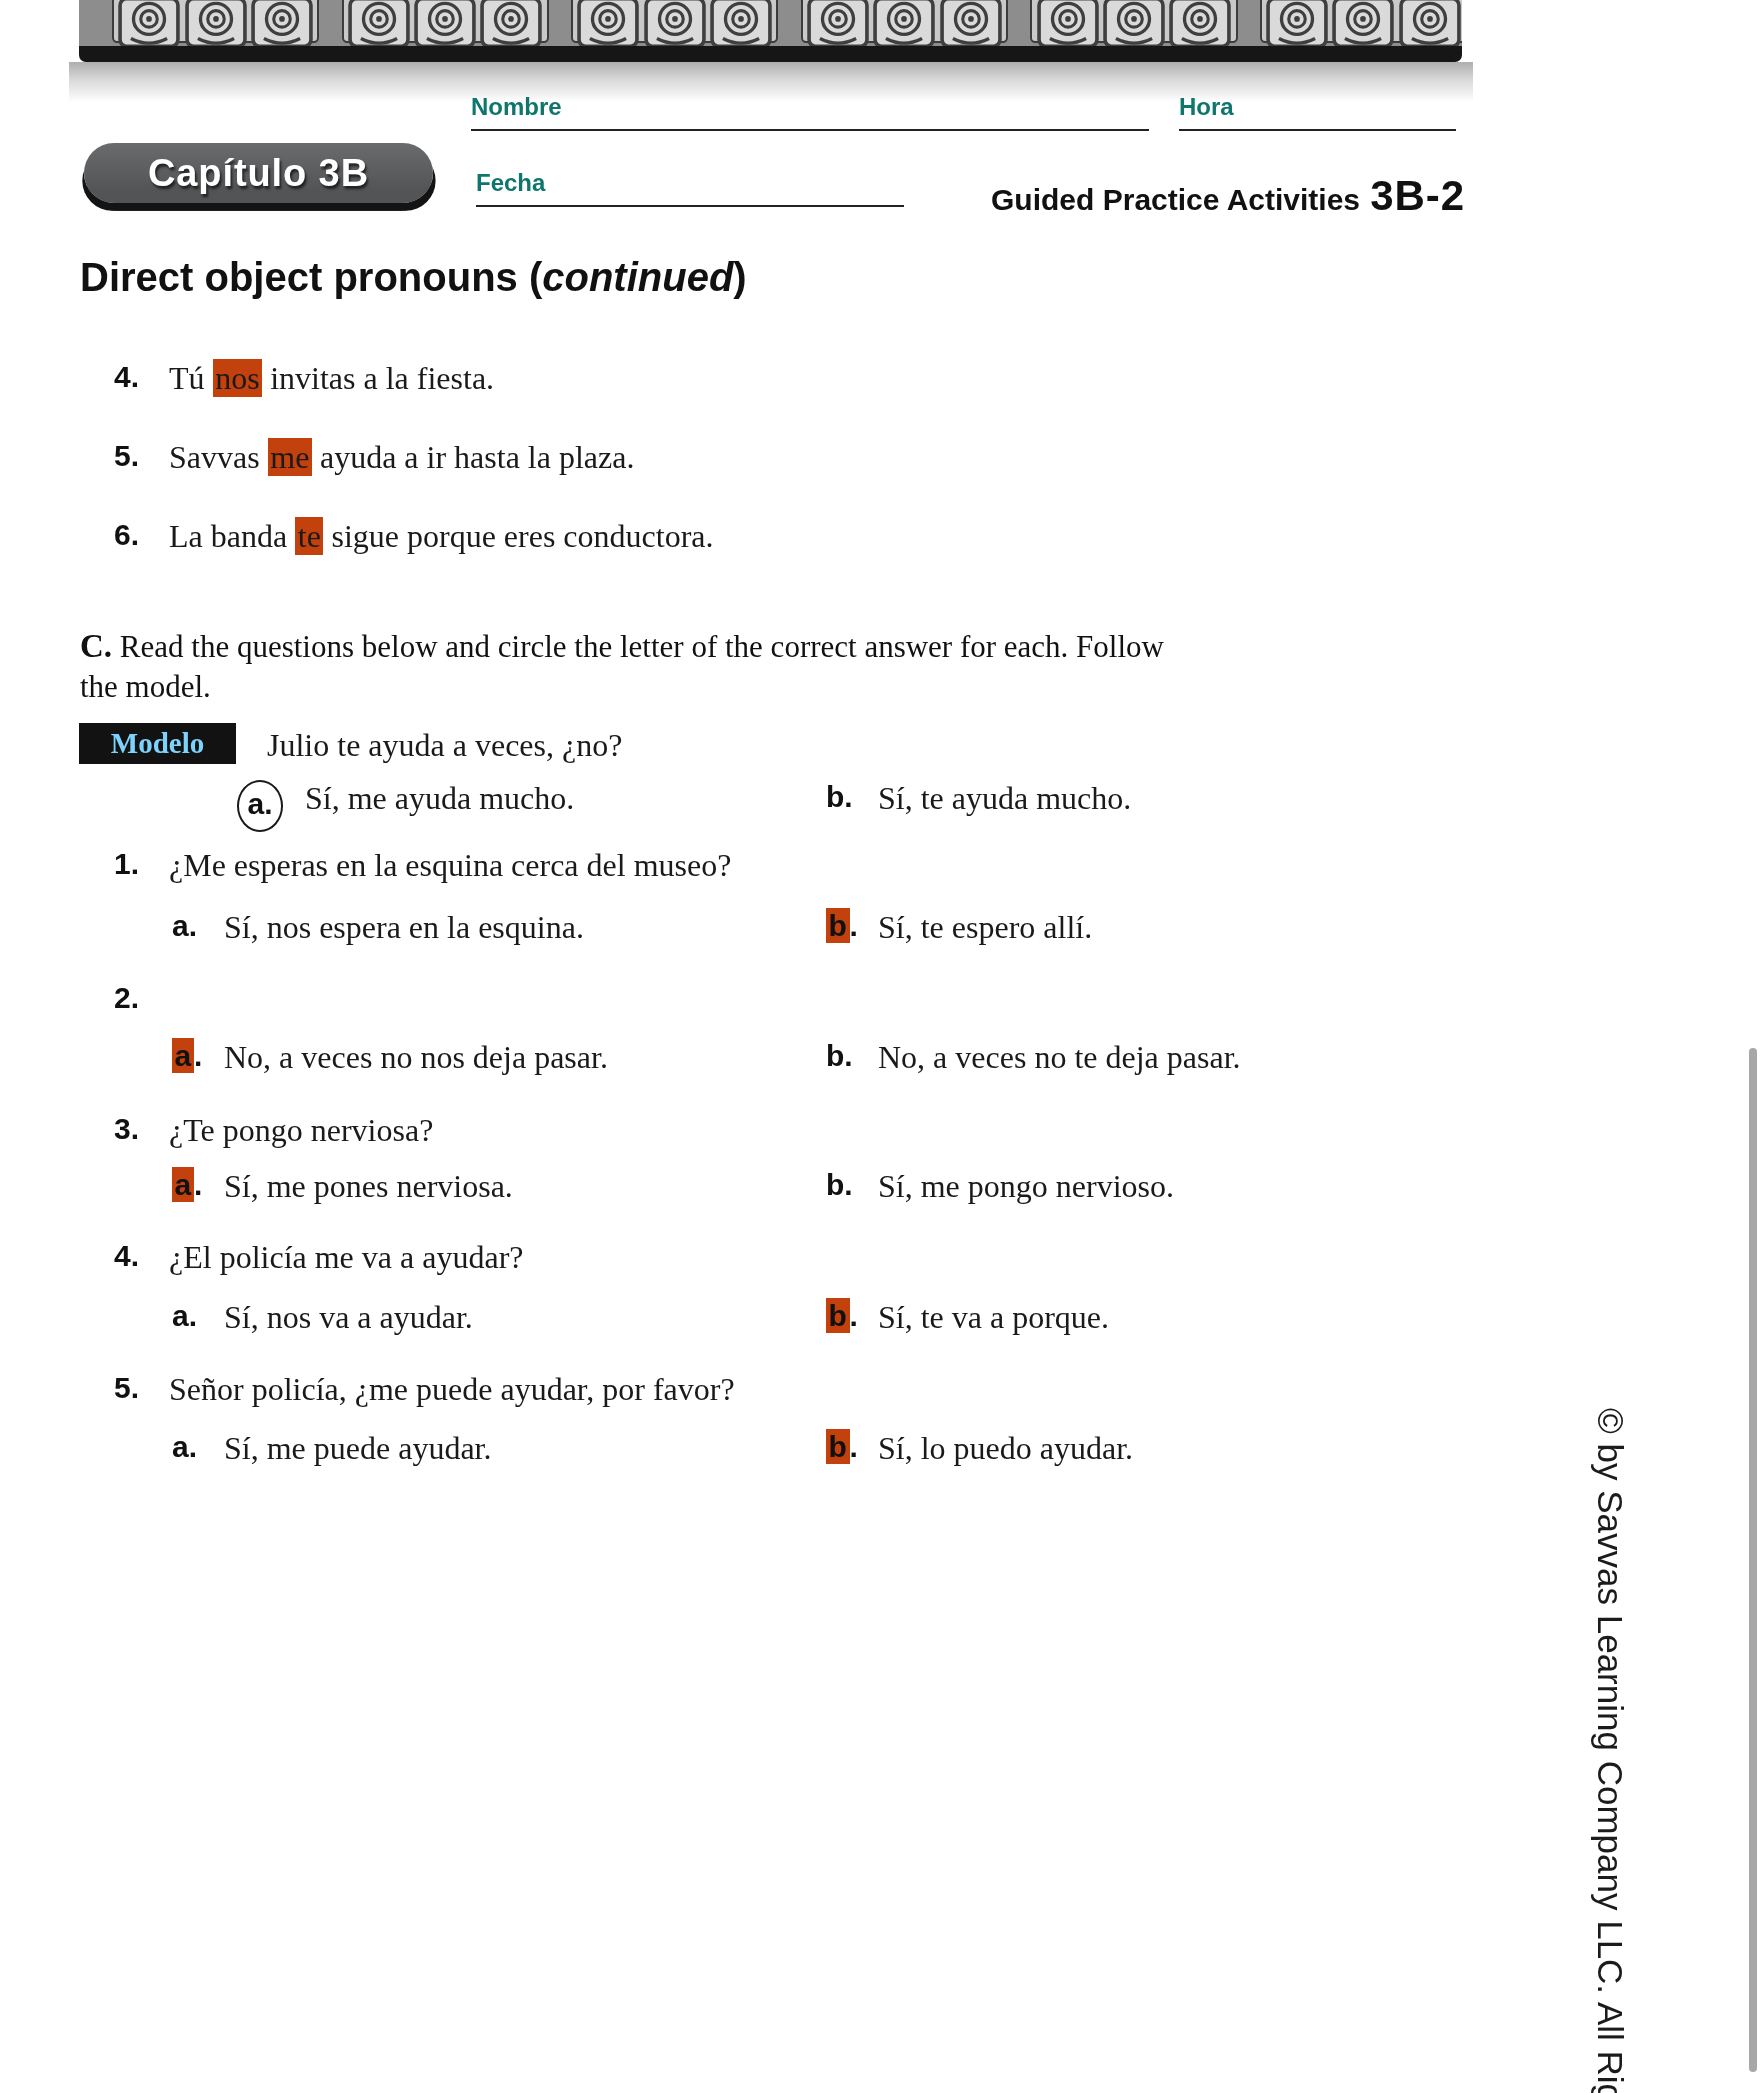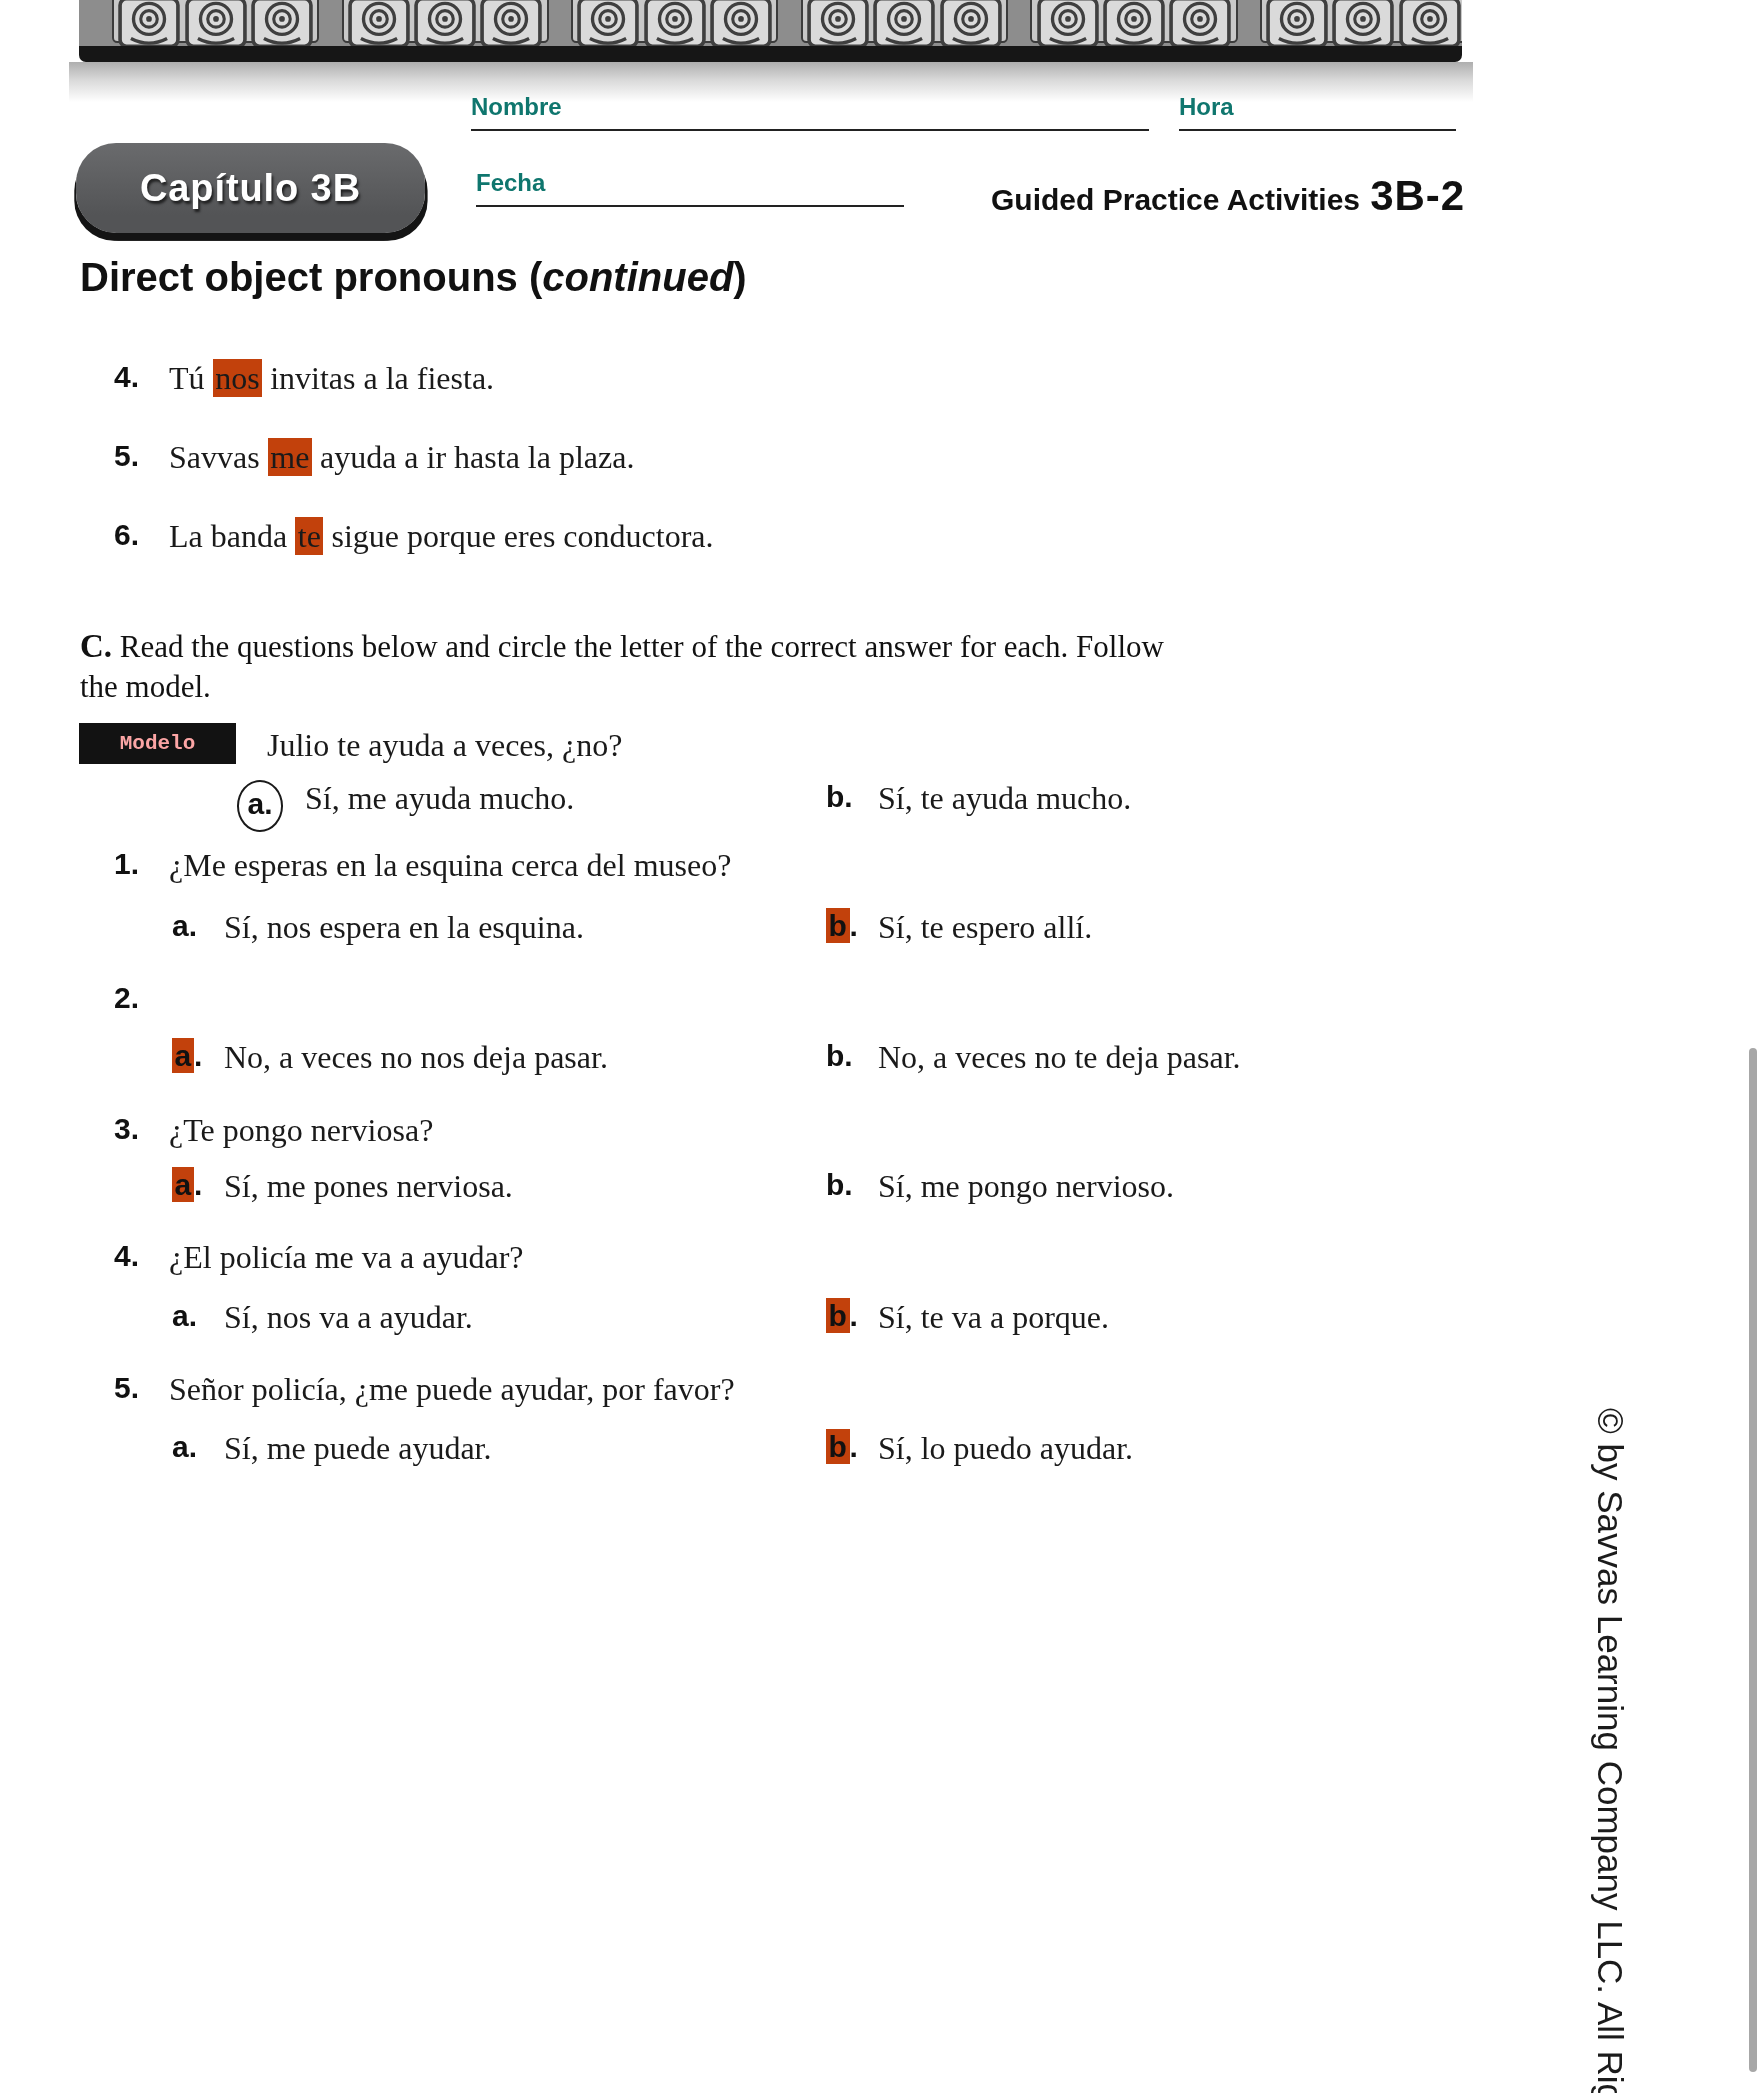--- a/index.html
+++ b/index.html
@@ -16,21 +16,21 @@
             border-radius:0 0 6.9px 6.9px;}
   .deco-shadow{position:absolute;left:69px;top:62px;width:1404px;height:40px;
                background:linear-gradient(180deg,#aeaeae 0%,#d9d9d9 45%,#ffffff 100%);}
 
   
   .field{position:absolute;border-bottom:2.6px solid #222;height:38px;box-sizing:border-box;}
   .field-label{font-family:"Liberation Sans",sans-serif;font-weight:bold;font-size:24px;color:#0f766e;}
   .nombre-field{left:471px;top:93px;width:678px;}
   .hora-field{left:1179px;top:93px;width:277px;}
   .fecha-field{left:476px;top:169px;width:428px;}
-  .chapter-badge{position:absolute;left:76px;top:143px;width:349px;height:90px;
+  .chapter-badge{position:absolute;left:84px;top:143px;width:349px;height:60px;
                  background:linear-gradient(180deg,#6a6b6d 0%,#535456 80%);
                  border-radius:40px;display:flex;align-items:center;justify-content:center;
                  box-shadow:-1.7px 7.7px 0 0 #141414, 2.6px 7.7px 0 0 #141414;}
   .chapter-badge span{font-family:"Liberation Sans",sans-serif;font-weight:bold;font-size:38px;
                       color:#fff;letter-spacing:0.9px;text-shadow:1.7px 2.6px 2.6px rgba(0,0,0,.65);}
   .gpa{position:absolute;right:296px;top:172px;display:flex;align-items:baseline;gap:10.3px;
        font-family:"Liberation Sans",sans-serif;font-weight:bold;color:#111;}
   .gpa .gpa-title{font-size:30px;}
   .gpa .gpa-code{font-size:42px;letter-spacing:0.9px;}
 
@@ -43,21 +43,21 @@
   .num{position:absolute;font-family:"Liberation Sans",sans-serif;font-weight:bold;
        font-size:30px;color:#111;}
   .hl{background:#c2410c;padding:0.9px 2.6px;}
 
   .c-para{position:absolute;left:80px;top:626px;width:1377px;
           font-family:Liberation Serif, serif;font-size:31px;line-height:40px;color:#111;}
   .c-para b{font-size:33px;}
 
   .modelo-box{position:absolute;left:79px;top:723px;width:157px;height:41px;background:#121212;
               display:flex;align-items:center;justify-content:center;}
-  .modelo-box span{font-family:Liberation Mono, monospace;font-weight:bold;font-size:21px;color:#fca5a5;}
+  .modelo-box span{font-family:Liberation Serif, serif;font-weight:bold;font-size:29px;color:#7dd3fc;}
 
   .ab{font-family:"Liberation Sans",sans-serif;font-weight:bold;font-size:30px;color:#111;}
   .a-col{left:172px;} .a-txt{left:224px;} .b-col{left:826px;} .b-txt{left:878px;}
   .row{position:absolute;left:0;width:1761px;height:45px;}
   .row > span{position:absolute;top:0;}
   .circle-a{position:absolute;left:237px;top:-8.6px;border:2.6px solid #1a1a1a;border-radius:50%;
             padding:5.2px 8.6px 8.6px 8.6px;}
 
   .copyright{position:absolute;left:1630px;top:1408px;transform:rotate(90deg);
              transform-origin:0 0;white-space:nowrap;font-family:"Liberation Sans",sans-serif;

